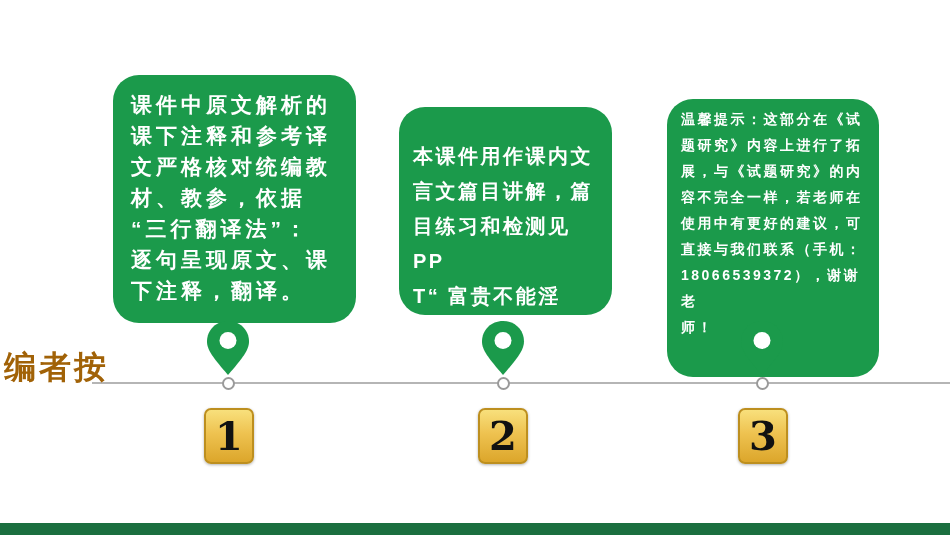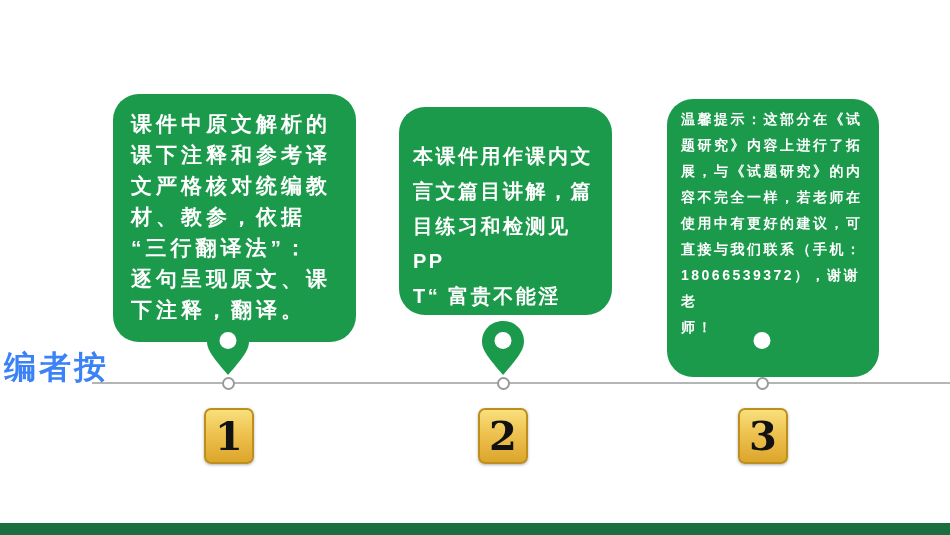--- a/index.html
+++ b/index.html
@@ -19,21 +19,21 @@
     position: absolute;
     background: var(--green, #1b9a4b);
     border-radius: 26px;
     color: #ffffff;
     font-weight: bold;
   }
   .callout-text {
     white-space: pre-line;
     text-align: left;
   }
-  .callout-1 { left: 113px; top: 75px;  width: 243px; height: 248px; padding: 14px 16px 0 18px; margin-top: 19px; }
+  .callout-1 { left: 113px; top: 75px;  width: 243px; height: 248px; padding: 14px 16px 0 18px; }
   .callout-1 .callout-text { font-size: 21px; line-height: 31px; letter-spacing: 4px; }
   .callout-2 { left: 399px; top: 107px; width: 213px; height: 208px; padding: 32px 12px 0 14px; }
   .callout-2 .callout-text { font-size: 20px; line-height: 35px; letter-spacing: 2.5px; }
   .callout-3 { left: 667px; top: 99px;  width: 212px; height: 278px; padding: 7px 12px 0 14px; }
   .callout-3 .callout-text { font-size: 14px; line-height: 26px; letter-spacing: 2.5px; }
 
   
   .pin {
     position: absolute;
     width: 46px;
@@ -67,21 +67,21 @@
   .dot-2 { left: 497px; }
   .dot-3 { left: 756px; }
 
   
   .section-label {
     position: absolute;
     left: 4px;
     top: 346px;
     font-size: 32px;
     font-weight: bold;
-    color: #3b82f6;
+    color: #a16207;
     letter-spacing: 3px;
   }
 
   
   .num-box {
     position: absolute;
     top: 408px;
     width: 50px;
     height: 56px;
     border-radius: 7px;

